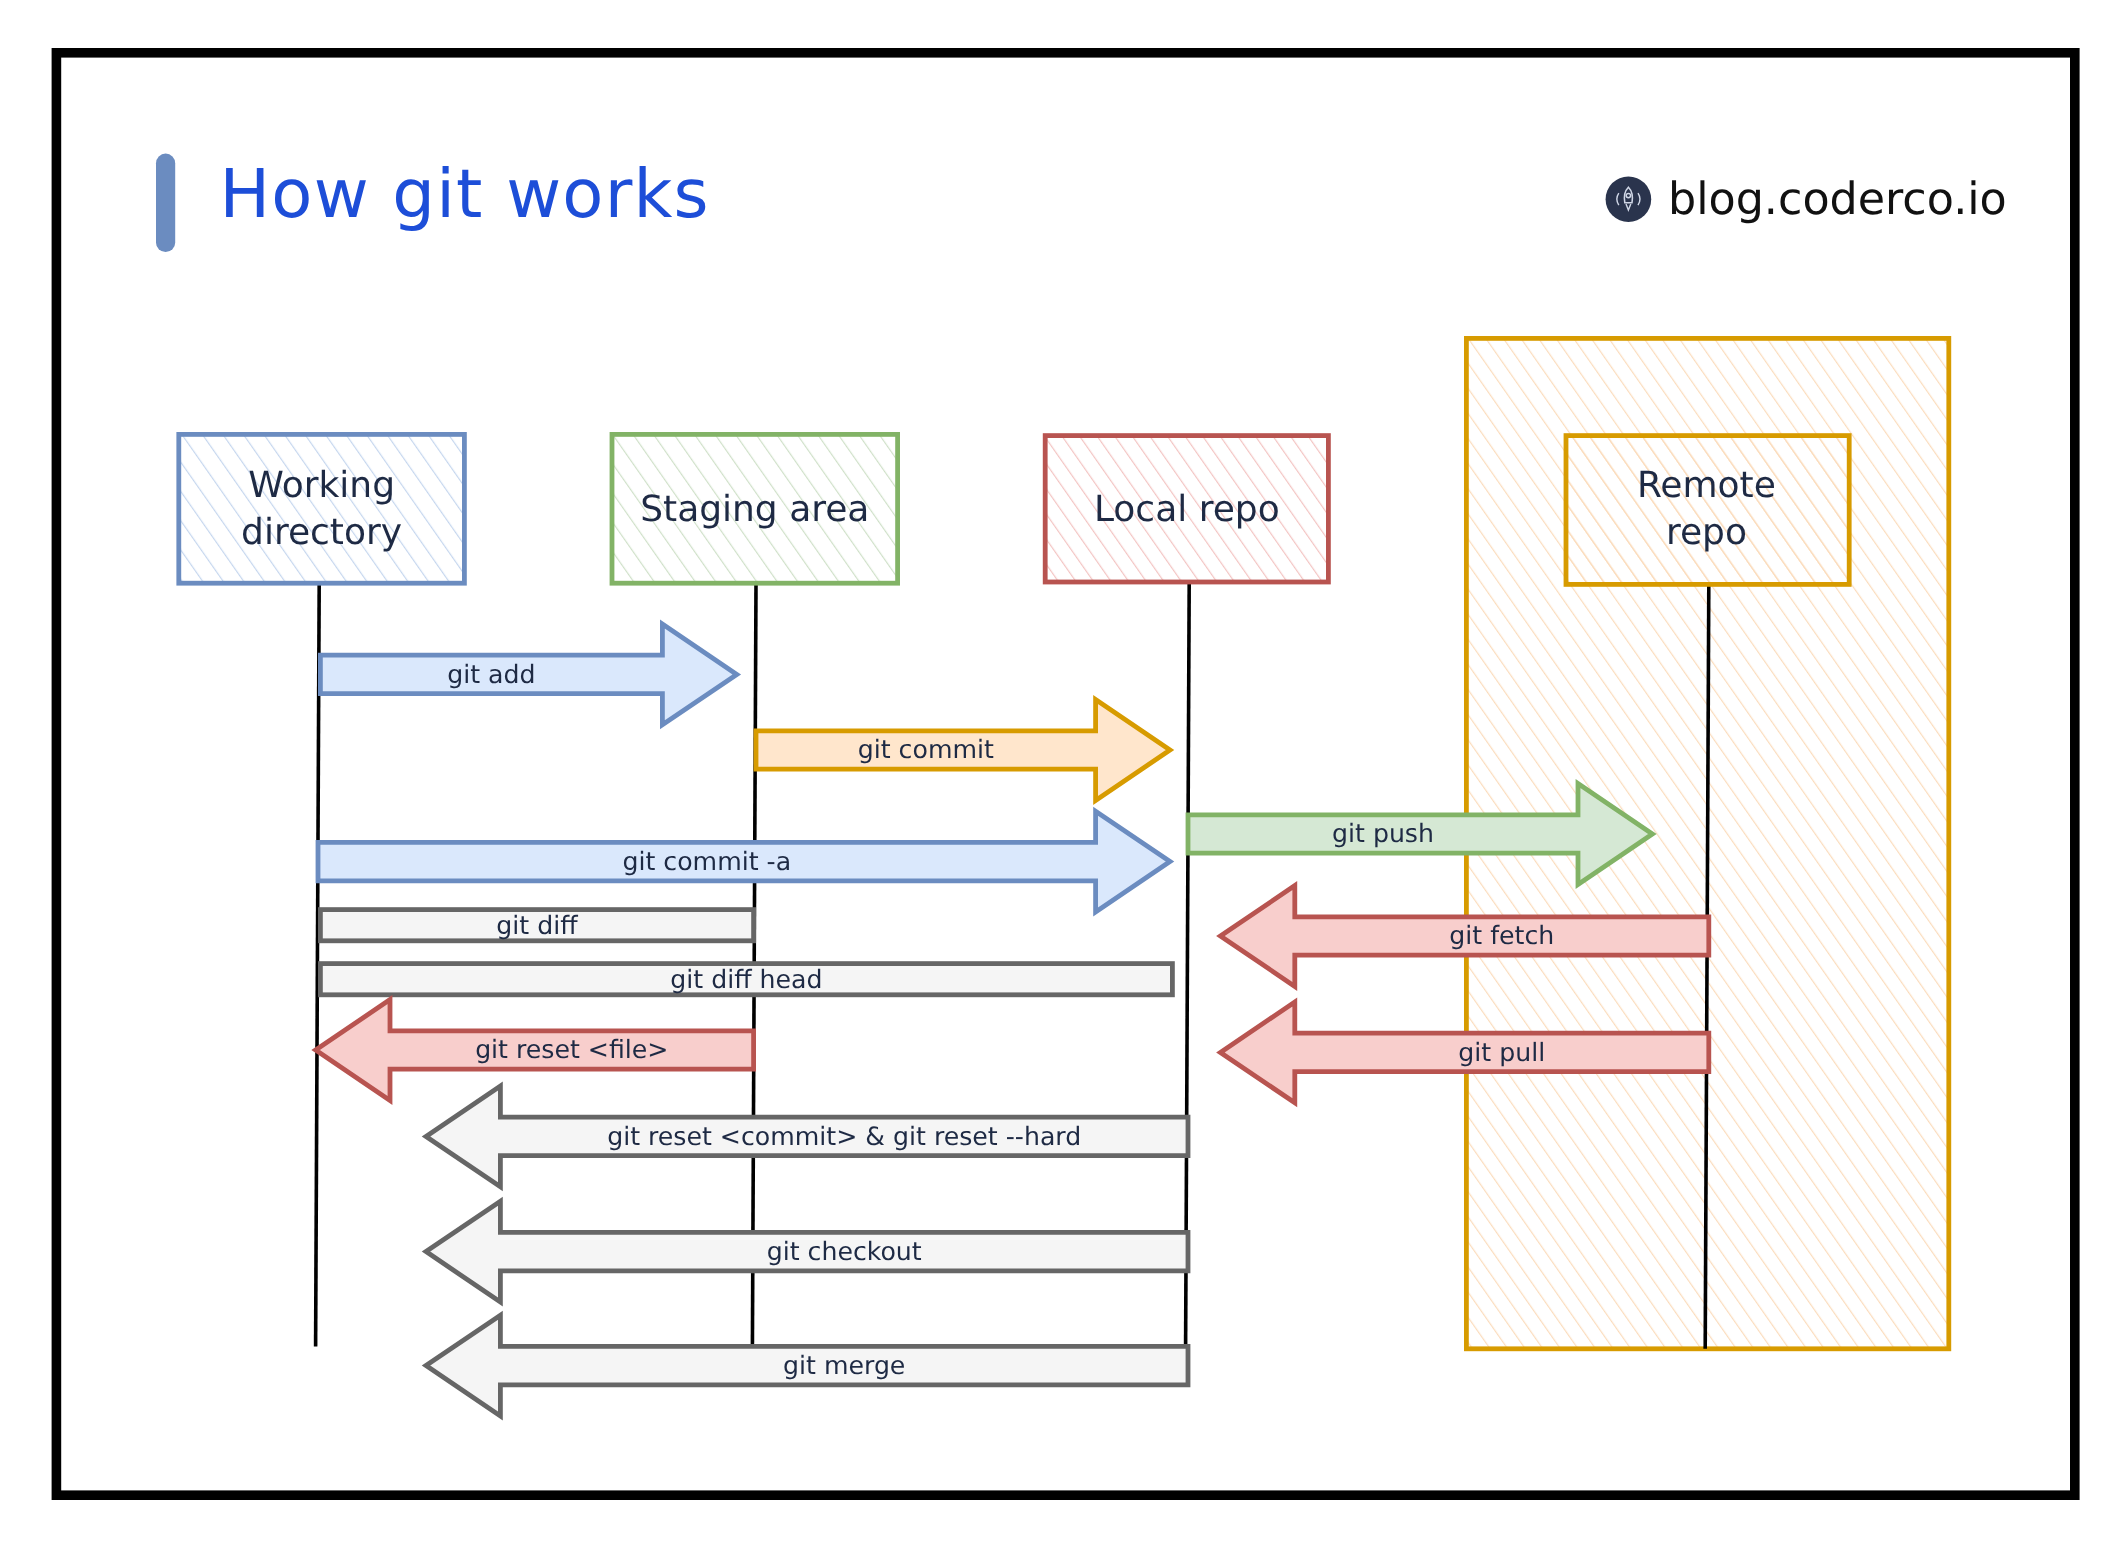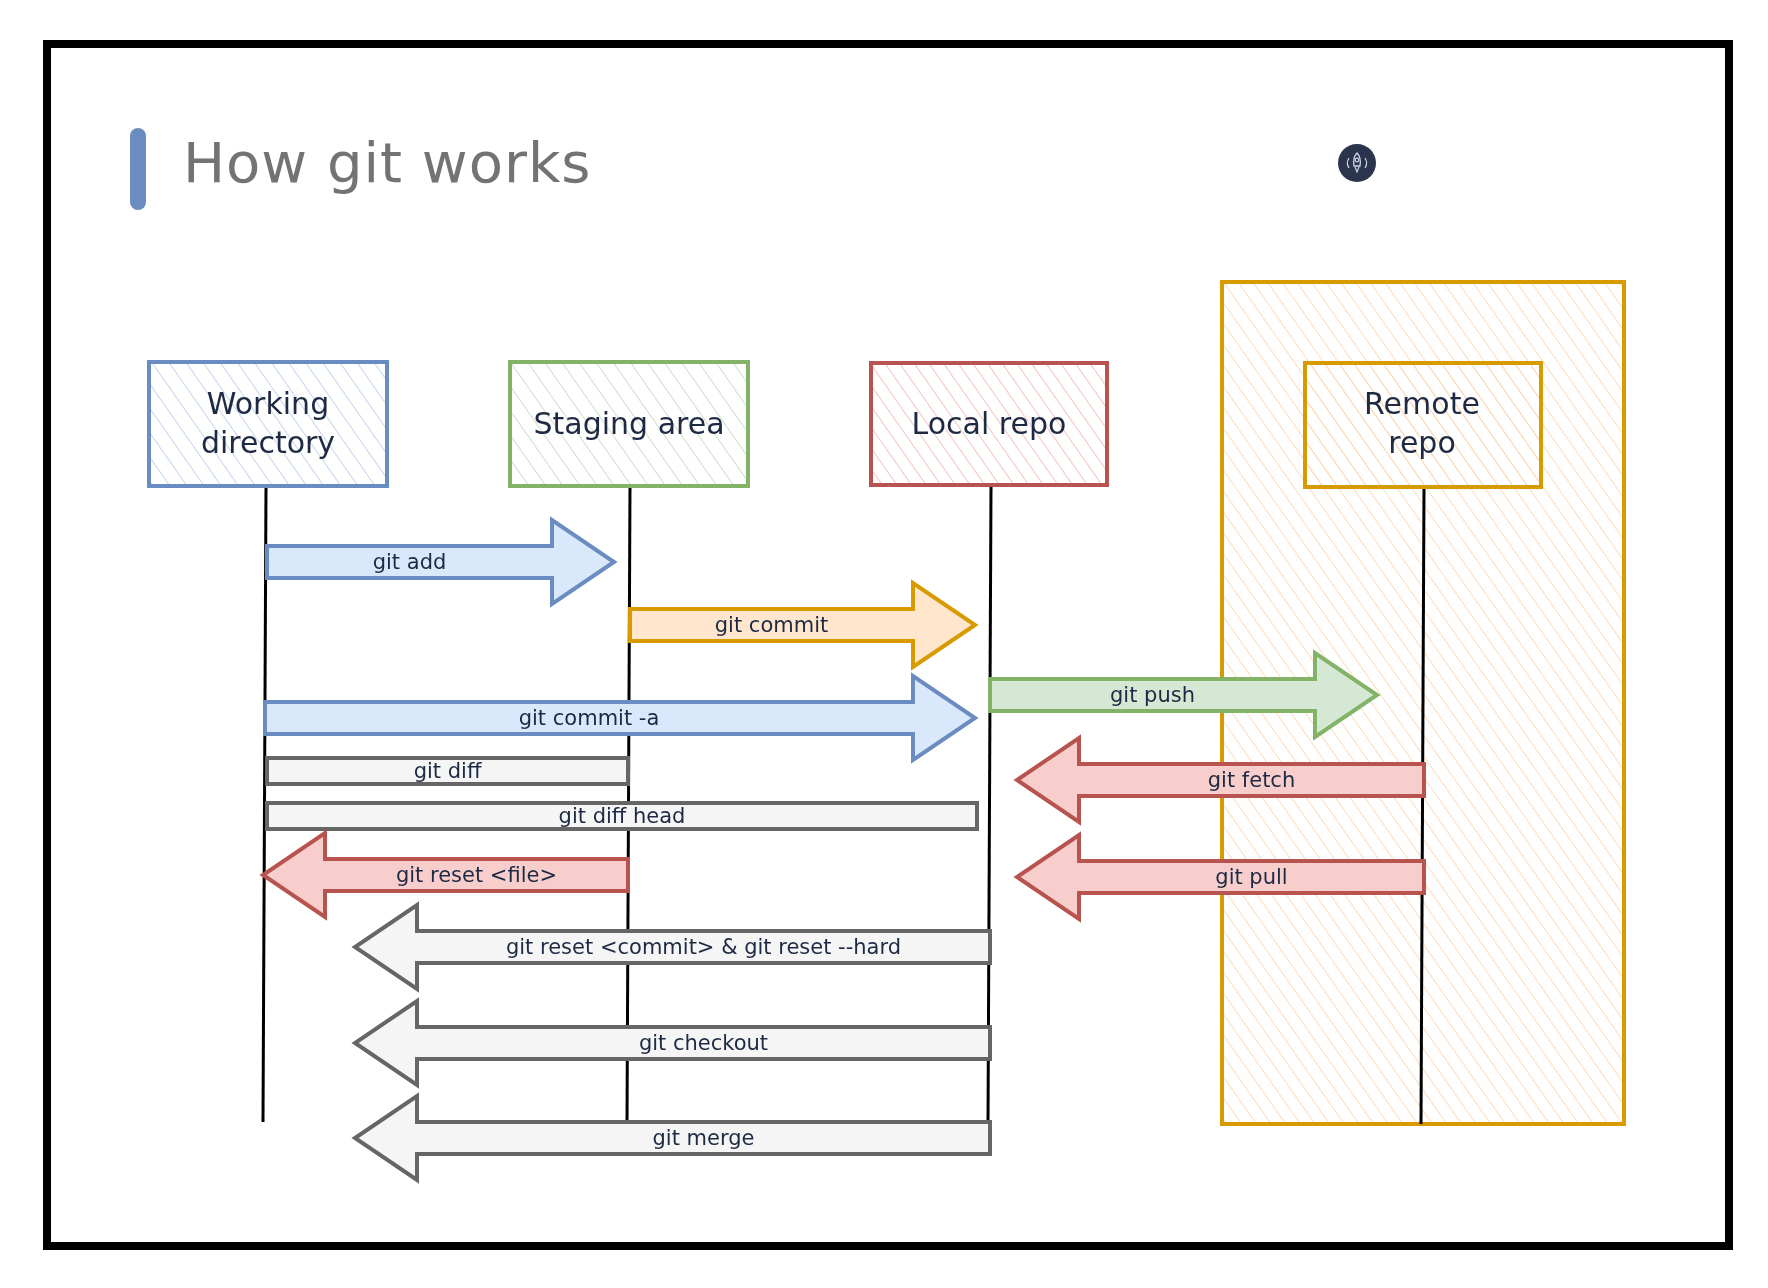--- a/index.html
+++ b/index.html
@@ -6,21 +6,21 @@
   body { width: 1768px; height: 1288px; position: relative; overflow: hidden; }
   #frame {
     position: absolute; left: 43px; top: 40px; width: 1690px; height: 1210px;
     border: 8px solid #000; box-sizing: border-box; background: #fff;
   }
   #title-bar {
     position: absolute; left: 130px; top: 128px; width: 16px; height: 82px;
     background: #6b8cc0; border-radius: 8px;
   }
   #title {
-    position: absolute; left: 183px; top: 130px; font-size: 56px; color: #737373;
+    position: absolute; left: 183px; top: 130px; font-size: 56px; color: #1d4ed8;
     font-family: "DejaVu Sans", sans-serif; letter-spacing: 1px; font-weight: normal;
   }
   #logo { position: absolute; left: 1338px; top: 144px; display: flex; align-items: center; gap: 14px; }
   #logo-icon { width: 38px; height: 38px; border-radius: 50%; background: #2a344d; display: flex; align-items: center; justify-content: center; }
   #logo-text { font-family: "DejaVu Sans", sans-serif; font-size: 37px; color: #111; }
   svg#diagram { position: absolute; left: 0; top: 0; }
   .lbl { font-family: "DejaVu Sans", sans-serif; fill: #1e2a44; }
 </style>
 </head>
 <body>
@@ -30,20 +30,21 @@
 <div id="title">How git works</div>
 <div id="logo">
   <div id="logo-icon">
     <svg width="26" height="26" viewBox="0 0 26 26">
       <path d="M13 3 C16 6 17 10 16 16 L10 16 C9 10 10 6 13 3 Z" fill="none" stroke="#cfd6e6" stroke-width="1.3"></path>
       <circle cx="13" cy="10" r="1.8" fill="none" stroke="#cfd6e6" stroke-width="1.2"></circle>
       <path d="M11 17 L13 22 L15 17" fill="none" stroke="#cfd6e6" stroke-width="1.2"></path>
       <path d="M5 8 C3 11 3 15 5 18 M21 8 C23 11 23 15 21 18" fill="none" stroke="#cfd6e6" stroke-width="1.2"></path>
     </svg>
   </div>
+  <span id="logo-text">blog.coderco.io</span>
 </div>
 
 <svg id="diagram" width="1768" height="1288">
   <defs>
     <pattern id="hatch-blue" width="14" height="14" patternUnits="userSpaceOnUse" patternTransform="rotate(-35)">
       <line x1="0" y1="0" x2="0" y2="14" stroke="#c5d6ee" stroke-width="2"></line>
     </pattern>
     <pattern id="hatch-green" width="14" height="14" patternUnits="userSpaceOnUse" patternTransform="rotate(-35)">
       <line x1="0" y1="0" x2="0" y2="14" stroke="#cfe0c8" stroke-width="2"></line>
     </pattern>

